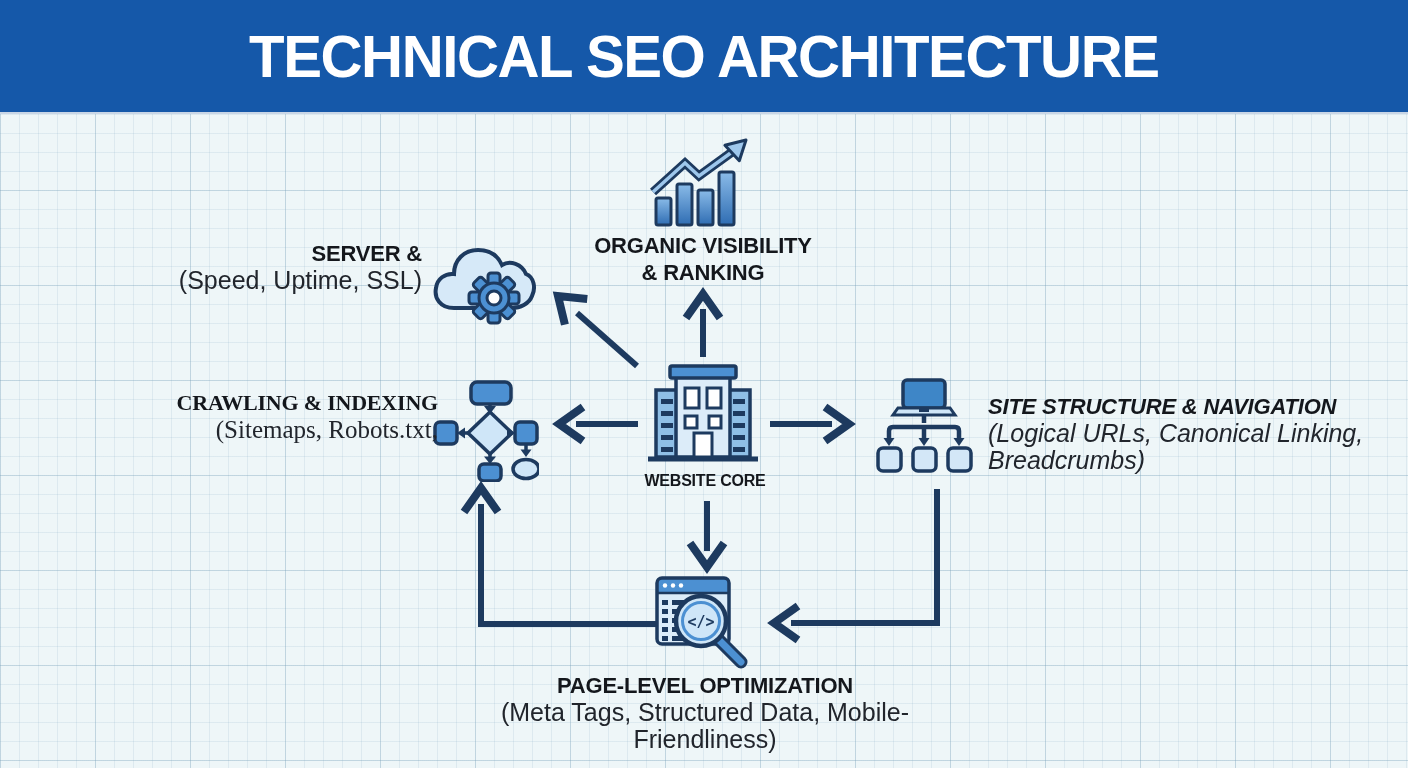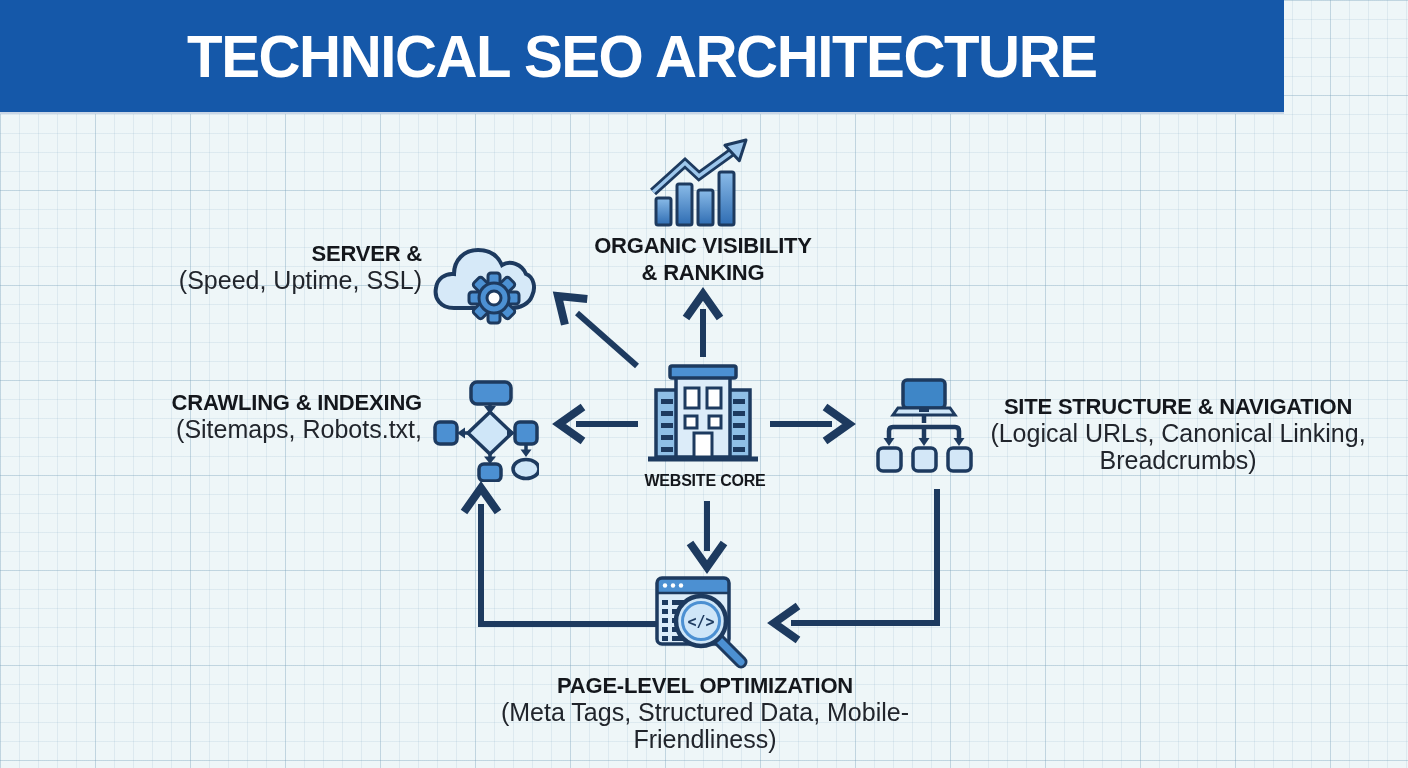--- a/index.html
+++ b/index.html
@@ -5,28 +5,28 @@
   html,body{margin:0;padding:0;}
   body{font-family:"Liberation Sans",sans-serif;background:#ffffff;}
   .canvas{position:relative;width:1408px;height:768px;overflow:hidden;
     background-color:#eef6f8;
     background-image:
       linear-gradient(to right, rgba(120,160,185,0.28) 1px, transparent 1px),
       linear-gradient(to bottom, rgba(120,160,185,0.28) 1px, transparent 1px),
       linear-gradient(to right, rgba(130,170,195,0.16) 1px, transparent 1px),
       linear-gradient(to bottom, rgba(130,170,195,0.16) 1px, transparent 1px);
     background-size:95px 95px,95px 95px,19px 19px,19px 19px;}
-  .header{position:absolute;left:0;top:0;width:1284px;height:112px;background:#1558a9;
+  .header{position:absolute;left:0;top:0;width:1408px;height:112px;background:#1558a9;
     display:flex;align-items:center;justify-content:center;box-shadow:0 2px 0 #c9d6e6;}
   .title{color:#ffffff;font-weight:800;font-size:60px;letter-spacing:-1.5px;transform:scaleX(0.97);white-space:nowrap;}
   .node-icon{position:absolute;}
   .lbl{position:absolute;color:#14171c;}
   .lbl .b{font-weight:800;font-size:22px;line-height:27px;letter-spacing:-0.2px;}
   .lbl .r{font-weight:400;font-size:25px;line-height:27px;color:#21252c;}
-  .ta-c{text-align:center;} .ta-r{text-align:right;} .ta-l{text-align:center;}
+  .ta-c{text-align:center;} .ta-r{text-align:right;} .ta-l{text-align:left;font-style:italic;}
   .connectors{position:absolute;left:0;top:0;}
   .shaft{stroke:#1d3a5f;stroke-width:6;fill:none;}
   .chev{stroke:#1d3a5f;stroke-width:8;fill:none;stroke-linejoin:miter;}
   .nvy{stroke:#1d3a5f;}
 </style>
 </head>
 <body>
 
 <div class="canvas">
 
@@ -195,21 +195,21 @@
   <div class="lbl ta-c" style="left:523px;top:232px;width:360px;">
     <div class="b">ORGANIC VISIBILITY</div>
     <div class="b">&amp; RANKING</div>
   </div>
 
   <div class="lbl ta-r" style="left:110px;top:240px;width:312px;">
     <div class="b">SERVER &amp;</div>
     <div class="r">(Speed, Uptime, SSL)</div>
   </div>
 
-  <div class="lbl ta-r" style="left:110px;top:389px;width:312px;">
+  <div class="lbl ta-r" style="left:126px;top:389px;width:312px;font-family:Liberation Serif, serif;">
     <div class="b">CRAWLING &amp; INDEXING</div>
     <div class="r">(Sitemaps, Robots.txt,</div>
   </div>
 
   <div class="lbl ta-c" style="left:593px;top:467px;width:224px;">
     <div class="b" style="font-size:16px;">WEBSITE CORE</div>
   </div>
 
   <div class="lbl ta-l" style="left:988px;top:393px;width:380px;">
     <div class="b">SITE STRUCTURE &amp; NAVIGATION</div>

